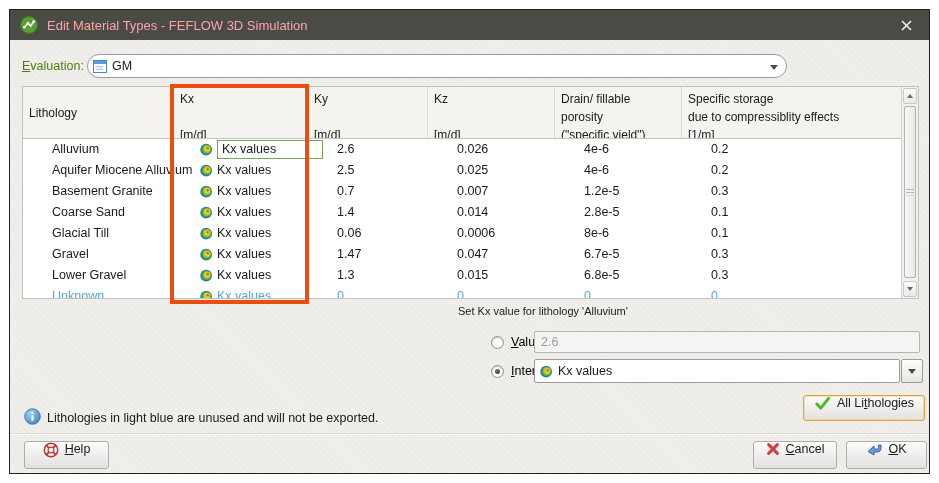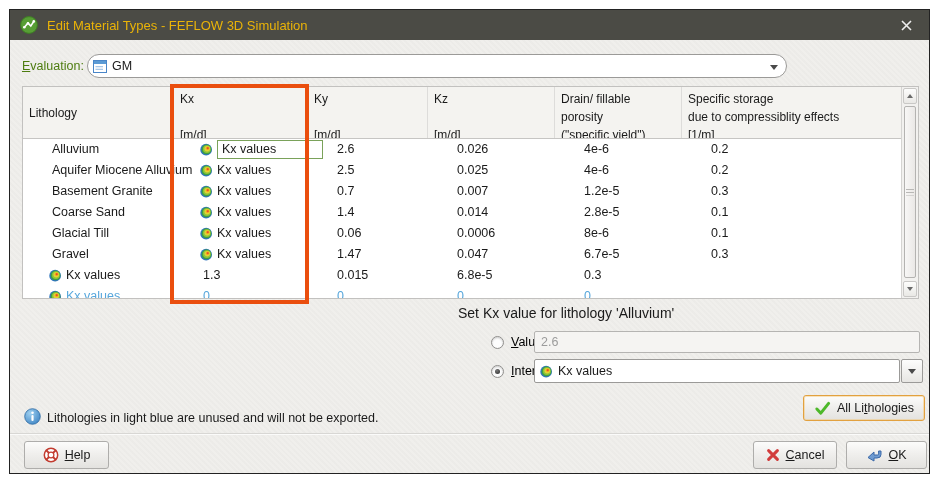--- a/index.html
+++ b/index.html
@@ -7,21 +7,21 @@
     font-family: "Liberation Sans", "DejaVu Sans", sans-serif; }
   .dialog { position: absolute; left: 9px; top: 9px; width: 921px; height: 465px;
     border: 1px solid #222222; background: #f0efec; overflow: hidden; }
   .dialog::before { content:""; position:absolute; inset:0;
     background: repeating-linear-gradient(45deg, rgba(0,0,0,0.015) 0 2px, transparent 2px 4px);
     pointer-events:none; }
 
   
   .titlebar { position: absolute; left:0; top:0; right:0; height:30px; background:#4b4b45;
     display:flex; align-items:center; padding:0 10px; }
-  .titlebar .title { color:#eab308; font-size:13px; margin-left:9px; }
+  .titlebar .title { color:#fca5a5; font-size:13px; margin-left:9px; }
   .close-btn { position:absolute; right:14px; top:7px; width:18px; height:16px;
     display:flex; align-items:center; justify-content:center; cursor:pointer; }
 
   
   .eval-label { position:absolute; left:12px; top:49px; font-size:12.5px; color:#4d7c0f; }
   .combo { background:#ffffff; border:1px solid #9b9a98; border-radius:2px;
     display:flex; align-items:center; padding:0 5px; gap:5px; font-size:12.5px; color:#1a1a1a; }
   .eval-combo { position:absolute; left:77px; top:44px; width:700px; height:24px;border-radius:12px; }
   .arr-down { width:0; height:0; border-left:4px solid transparent; border-right:4px solid transparent;
     border-top:5px solid #4a4a4a; }
@@ -58,39 +58,39 @@
   .sb-thumb { position:absolute; left:2px; right:2px; top:19px; height:172px;
     background:linear-gradient(90deg,#f8f7f6,#eae8e6); border:1px solid #b4b3b1; border-radius:2px; }
   .sb-grip { position:absolute; left:50%; top:50%; width:8px; height:7px; transform:translate(-50%,-50%);
     background:repeating-linear-gradient(#b9b8b6 0 1px, transparent 1px 3px); }
 
   
   .kx-highlight { position:absolute; left:160px; top:74px; width:139px; height:220px;
     border:4px solid #ea4e0e; pointer-events:none; }
 
   
-  .setkx-title { position:absolute; left:448px; top:295px; font-size:14px; color:#1a1a1a; }
+  .setkx-title { position:absolute; left:448px; top:295px; font-size:11px; color:#1a1a1a; }
   .radio { width:13px; height:13px; border-radius:50%; background:#fdfdfd; border:1px solid #8f8e8c;
     box-shadow: inset 0 1px 2px rgba(0,0,0,0.2); position:relative; }
   .radio.checked::after { content:""; position:absolute; inset:3px; border-radius:50%;
     background:radial-gradient(circle at 38% 32%, #777777, #2c2c2c); }
   .radio-value { position:absolute; left:481px; top:326px; }
   .radio-interp { position:absolute; left:481px; top:355px; }
   .lbl-value { position:absolute; left:501px; top:325px; font-size:12.5px; }
   .lbl-interp { position:absolute; left:501px; top:354px; font-size:12.5px; }
   .value-input { position:absolute; left:524px; top:321px; width:386px; height:22px;
     background:#f5f4f2; border:1px solid #b5b4b2; border-radius:2px; color:#9c9c9c;
     font-size:12.5px; padding:0 6px; font-family:"Liberation Sans","DejaVu Sans",sans-serif; }
   .interp-combo { position:absolute; left:524px; top:349px; width:366px; height:24px; }
   .dd-btn { position:absolute; left:891px; top:349px; width:22px; height:24px;
     background:linear-gradient(#fdfdfc,#e7e6e3); border:1px solid #9b9a98; border-radius:2px;
     display:flex; align-items:center; justify-content:center; }
 
   
-  .btn { display:flex; align-items:center; justify-content:center; gap:6px;
+  .btn { display:flex; align-items:flex-start; justify-content:center; gap:6px;
     background:linear-gradient(#fcfcfb,#f0efed 45%,#e3e2df); border:1px solid #aeadab;
     border-radius:3px; font-size:12.5px; color:#1a1a1a; cursor:pointer; }
   .btn-alllith { position:absolute; left:793px; top:385px; width:122px; height:26px;
     border:1px solid #e2a13f; box-shadow:0 0 0 1px rgba(244,196,110,0.45) inset; }
   .btn-help { position:absolute; left:14px; top:431px; width:85px; height:28px; }
   .btn-cancel { position:absolute; left:743px; top:431px; width:84px; height:28px; }
   .btn-ok { position:absolute; left:836px; top:431px; width:81px; height:28px; }
 
   
   .info-icon { position:absolute; left:14px; top:398px; }
@@ -263,39 +263,41 @@
               </svg>
             <span class="kx-text">Kx values</span>
           </div>
           <div class="t-cell">1.47</div>
           <div class="t-cell">0.047</div>
           <div class="t-cell">6.7e-5</div>
           <div class="t-cell">0.3</div>
         </div>
 
         <div class="t-row">
+          <div class="t-cell">Lower Gravel</div>
           <div class="t-cell kx-cell">
             <svg width="13" height="13" viewBox="0 0 14 14">
                 <circle cx="6.6" cy="7.2" r="6.3" fill="#2f74bd"></circle>
                 <circle cx="7.0" cy="6.9" r="5.3" fill="#3fa23c"></circle>
                 <circle cx="7.8" cy="6.1" r="3.0" fill="#e3d431"></circle>
                 <circle cx="7.4" cy="6.5" r="4.2" fill="#8fc43c"></circle>
                 <circle cx="7.8" cy="6.1" r="3.0" fill="#e3d431"></circle>
                 <circle cx="8.2" cy="5.7" r="1.8" fill="#f39c1f"></circle>
                 <circle cx="8.4" cy="5.5" r="1.0" fill="#e0442c"></circle>
               </svg>
             <span class="kx-text">Kx values</span>
           </div>
           <div class="t-cell">1.3</div>
           <div class="t-cell">0.015</div>
           <div class="t-cell">6.8e-5</div>
           <div class="t-cell">0.3</div>
         </div>
 
         <div class="t-row unused">
+          <div class="t-cell">Unknown</div>
           <div class="t-cell kx-cell">
             <svg width="13" height="13" viewBox="0 0 14 14">
                 <circle cx="6.6" cy="7.2" r="6.3" fill="#2f74bd"></circle>
                 <circle cx="7.0" cy="6.9" r="5.3" fill="#3fa23c"></circle>
                 <circle cx="7.4" cy="6.5" r="4.2" fill="#8fc43c"></circle>
                 <circle cx="7.8" cy="6.1" r="3.0" fill="#e3d431"></circle>
                 <circle cx="8.2" cy="5.7" r="1.8" fill="#f39c1f"></circle>
                 <circle cx="8.4" cy="5.5" r="1.0" fill="#e0442c"></circle>
               </svg>
             <span class="kx-text">Kx values</span>

